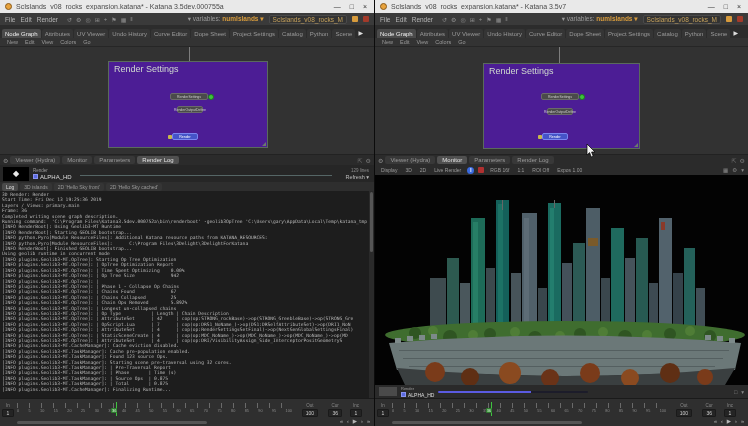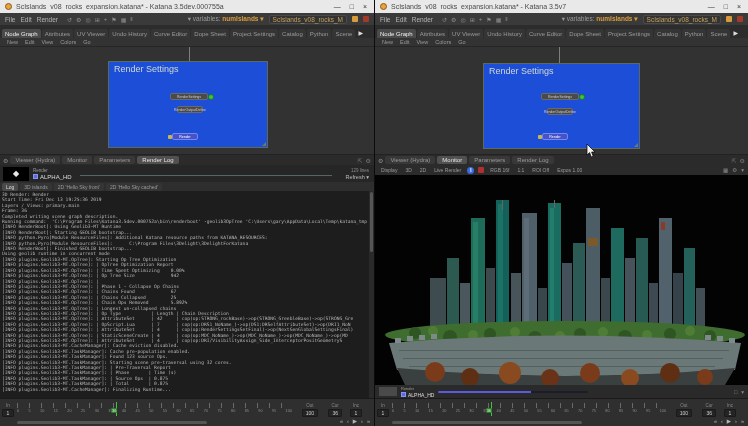--- a/index.html
+++ b/index.html
@@ -35,21 +35,21 @@
   .tab{padding:2px 3px 1px;background:#353535;border-radius:2px 2px 0 0;}
   .tab.active{background:#4a4a4a;color:#eee;}
   .tab-overflow{color:#ddd;font-size:6px;padding:0 2px 2px;}
 
   
   .panemenu{height:9px;background:#333;display:flex;gap:7px;padding:0 7px;font-size:5.5px;
             color:#9a9a9a;align-items:center;flex:none;border-bottom:1px solid #262626;}
 
   
   .nodegraph{height:107px;background:#323232;position:relative;flex:none;overflow:hidden;}
-  .backdrop{position:absolute;background:#1d4ed8;border:1px solid #5a6a5c;}
+  .backdrop{position:absolute;background:#4c1d95;border:1px solid #5a6a5c;}
   .backdrop-title{font-size:9px;color:#cfd8cf;padding:2px 5px;}
   .wire{position:absolute;width:1px;background:#7d7d7d;}
   .ngnode{position:absolute;background:#4a4a4a;border:1px solid #6a6a6a;border-radius:2px;
           font-size:3.5px;color:#ccc;display:flex;align-items:center;justify-content:center;
           height:7px;padding:0 3px;white-space:nowrap;}
   .ngnode .led{position:absolute;right:-4px;top:50%;transform:translate(50%,-50%);
                width:6px;height:6px;border-radius:50%;background:#3ec43e;border:1px solid #1d7a1d;}
   .ngnode.blue{background:#4553c8;border-color:#7a85f0;color:#fff;}
   .ngnode.blue::before{content:"";position:absolute;left:-5px;top:1px;width:4px;height:4px;background:#c8b84a;border-radius:1px;}
   .bd-handle{position:absolute;right:1px;bottom:1px;width:0;height:0;

